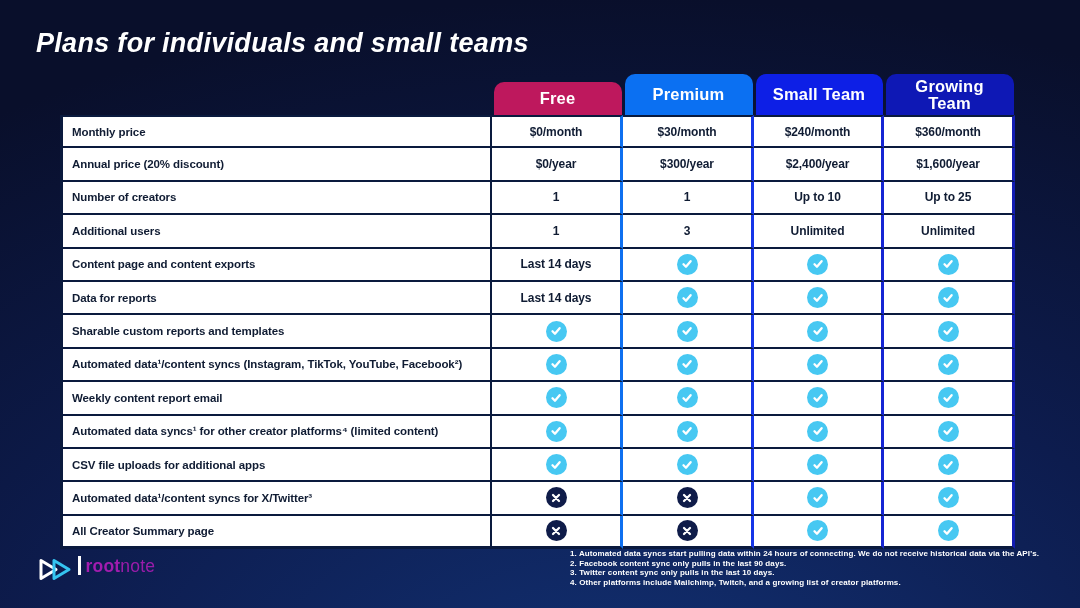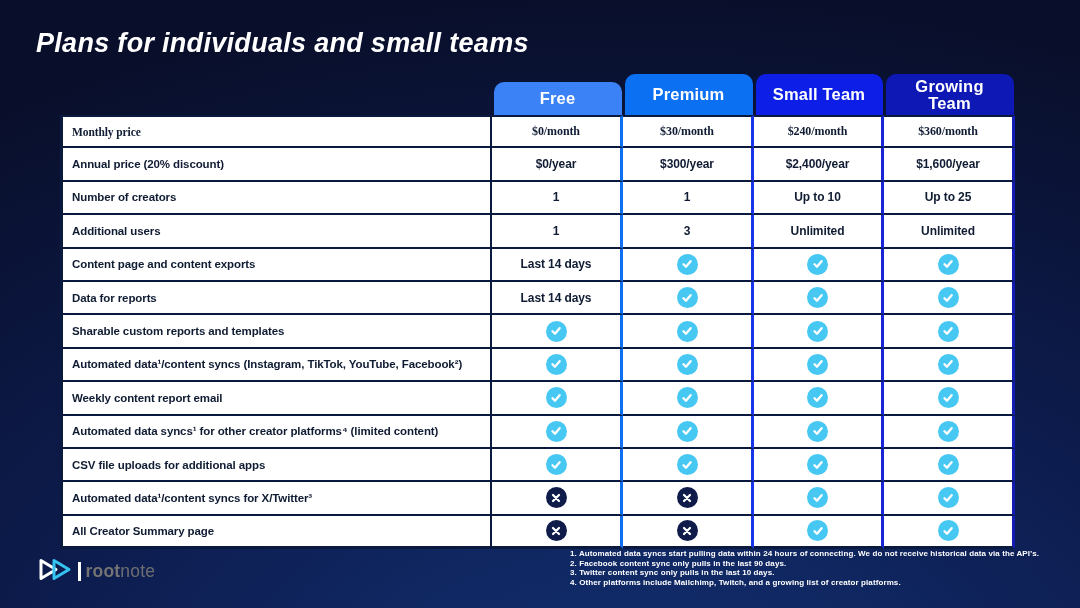--- a/index.html
+++ b/index.html
@@ -33,48 +33,48 @@
     padding:0 4px 0 9px;
     font-weight:bold;font-size:11.5px;color:#101c33;
     white-space:nowrap;overflow:hidden;letter-spacing:-.1px;
   }
   .value-cell{
     background:#ffffff;
     border-right:3px solid #1535e8;border-bottom:2px solid #0a1a3e;
     display:flex;align-items:center;justify-content:center;
     font-weight:bold;font-size:12px;color:#101c33;letter-spacing:-.1px;
   }
-  .first{border-top:2.5px solid #0a1a3e;font-family:Liberation Serif, serif;}
+  .first{border-top:2.5px solid #0a1a3e;}
   .last{border-bottom:3px solid #0a1a3e;}
   .badge{
     width:21px;height:21px;border-radius:50%;
     display:flex;align-items:center;justify-content:center;flex:0 0 auto;
   }
   .badge svg{display:block;}
   .footer-logo{
     position:absolute;left:38px;top:556px;
-    display:flex;align-items:center;color:#737373;
+    display:flex;align-items:flex-start;color:#a21caf;
   }
   .logo-bar{width:2.5px;height:19px;background:#ffffff;margin:0 5px 0 2px;}
   .logo-text{font-size:17.5px;letter-spacing:.2px;}
   .logo-text .bold{font-weight:bold;}
   .logo-text .light{font-weight:normal;opacity:.95;}
   #footnotes{
     position:absolute;left:570px;top:549px;width:480px;
     color:#ffffff;font-size:8px;font-weight:bold;line-height:9.6px;letter-spacing:.1px;
   }
 </style>
 </head>
 <body>
 
 <div class="page-title">Plans for individuals and small teams</div>
 
 <div id="pricing-grid">
     <div class="corner"></div>
-    <div class="plan-header" style="background: #3b82f6; margin-top: 8px;">Free</div>
+    <div class="plan-header" style="background: #be185d; margin-top: 8px;">Free</div>
     <div class="plan-header" style="background: rgb(11, 112, 242);">Premium</div>
     <div class="plan-header" style="background: rgb(13, 31, 230);">Small Team</div>
     <div class="plan-header" style="background: rgb(14, 24, 181);">Growing
 Team</div>
     <div class="label-cell first">Monthly price</div>
     <div class="value-cell first" style="border-right-color: rgb(14, 112, 240);">$0/month</div>
     <div class="value-cell first" style="border-right-color: rgb(21, 53, 232);">$30/month</div>
     <div class="value-cell first" style="border-right-color: rgb(22, 38, 212);">$240/month</div>
     <div class="value-cell first" style="border-right-color: rgb(18, 28, 178);">$360/month</div>
     <div class="label-cell">Annual price (20% discount)</div>

